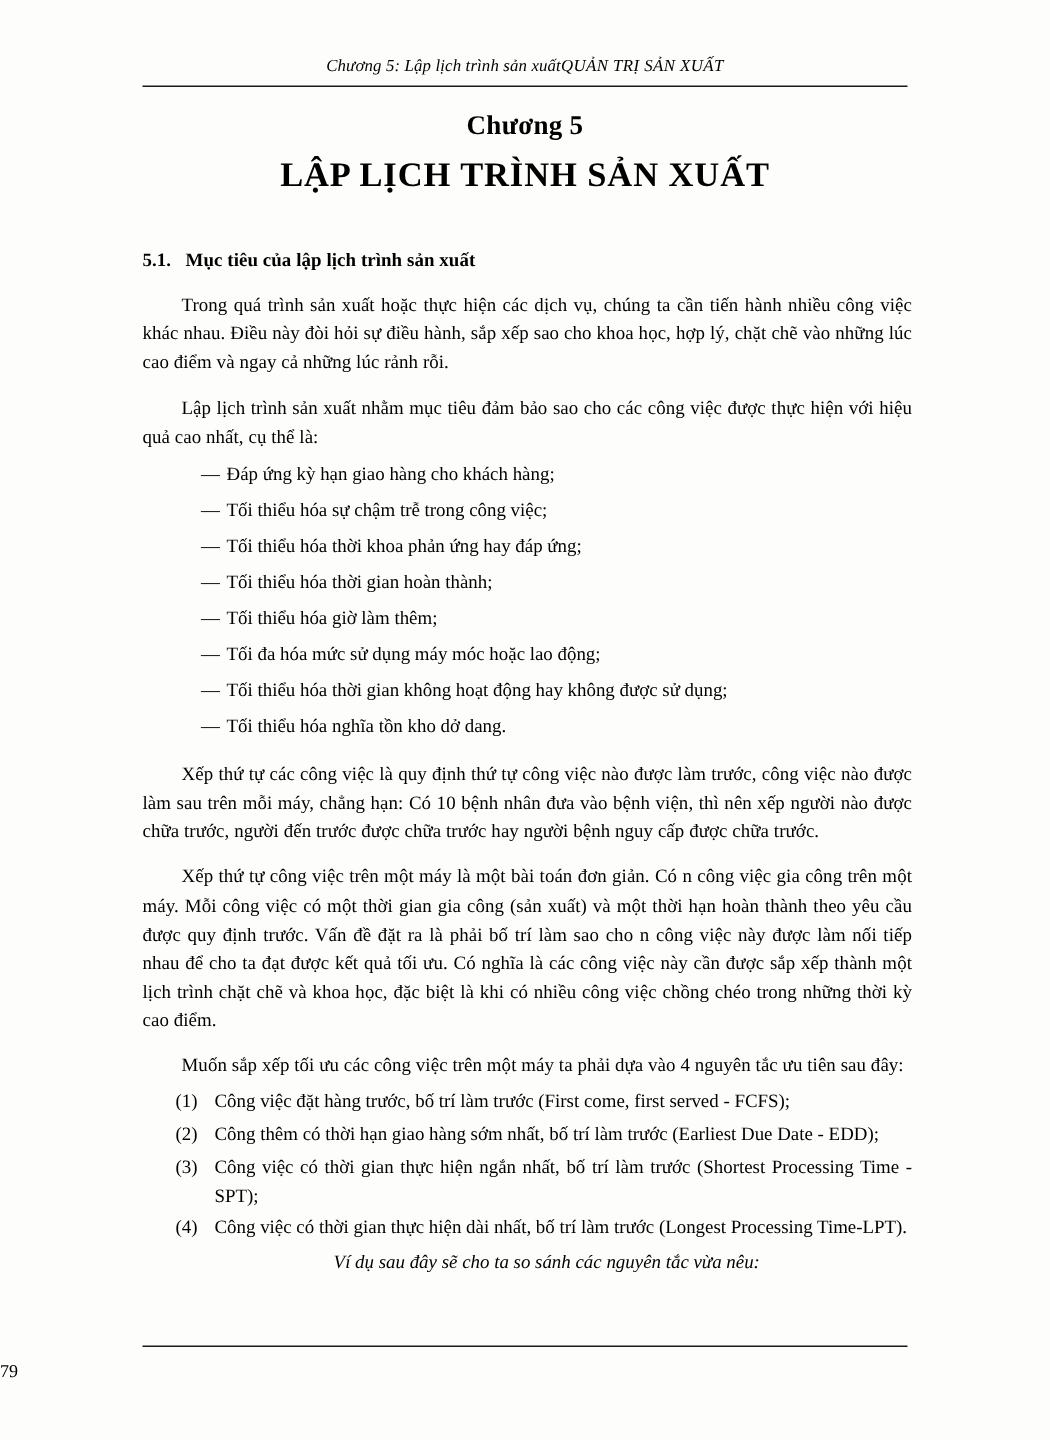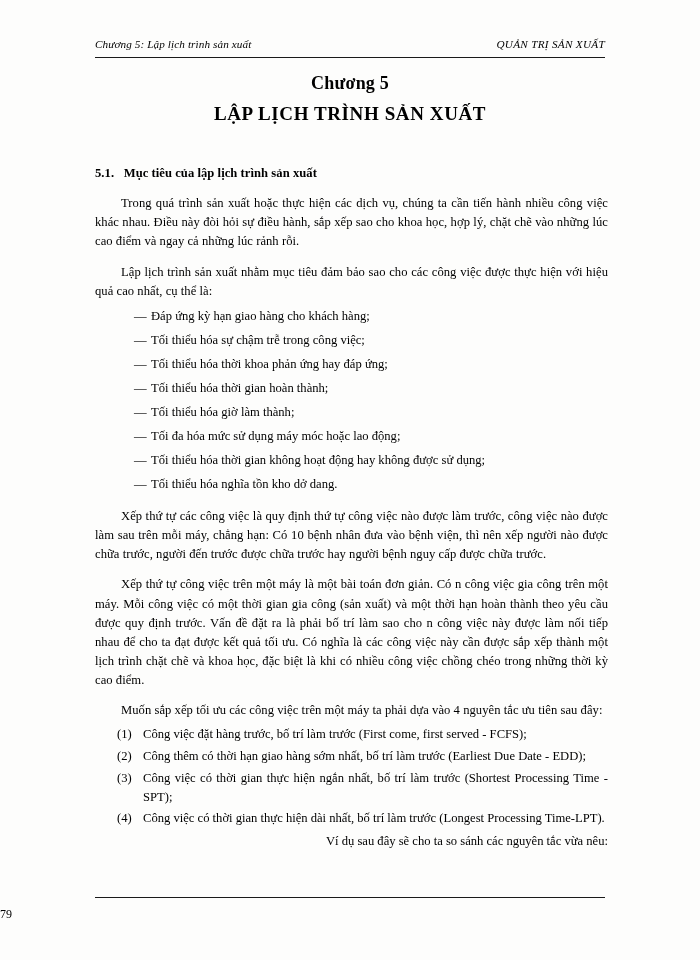--- a/index.html
+++ b/index.html
@@ -24,21 +24,21 @@
     padding: 0;
   }
 
   
   .running-header {
     position: absolute;
     left: 95px;
     right: 95px;
     top: 38px;
     display: flex;
-    justify-content: space-between;
+    justify-content: center;
     align-items: baseline;
     font-size: 11.2px;
     font-style: italic;
     letter-spacing: 0.1px;
   }
   .running-header .left {
     font-style: italic;
   }
   .running-header .right {
     font-style: italic;
@@ -60,21 +60,21 @@
     top: 70px;
     text-align: center;
   }
   .chapter-kicker {
     font-size: 18px;
     font-weight: bold;
     letter-spacing: 0.2px;
     line-height: 1.5;
   }
   .chapter-title {
-    font-size: 19px;
+    font-size: 23px;
     font-weight: bold;
     letter-spacing: 0.6px;
     margin-top: 3px;
     line-height: 1.45;
   }
 
   
   .body-col {
     position: absolute;
     left: 95px;
@@ -136,21 +136,22 @@
   }
   ol.num-list li .lnum {
     position: absolute;
     left: 0;
     top: 1.5px;
   }
 
   p.tail-note {
     margin: 2px 0 0 0;
     text-indent: 26px;
-    text-align: right;
+    text-align: center;
+    font-style: italic;
   }
 
   
   .footer-rule {
     position: absolute;
     left: 95px;
     right: 95px;
     bottom: 62px;
     border-top: 1.6px solid #1a1a1a;
   }
@@ -202,21 +203,21 @@
       <li>
         <span class="dash">—</span>
         <span>Tối thiểu hóa thời khoa phản ứng hay đáp ứng;</span>
       </li>
       <li>
         <span class="dash">—</span>
         <span>Tối thiểu hóa thời gian hoàn thành;</span>
       </li>
       <li>
         <span class="dash">—</span>
-        <span>Tối thiểu hóa giờ làm thành;</span>
+        <span>Tối thiểu hóa giờ làm thêm;</span>
       </li>
       <li>
         <span class="dash">—</span>
         <span>Tối đa hóa mức sử dụng máy móc hoặc lao động;</span>
       </li>
       <li>
         <span class="dash">—</span>
         <span>Tối thiểu hóa thời gian không hoạt động hay không được sử dụng;</span>
       </li>
       <li>

